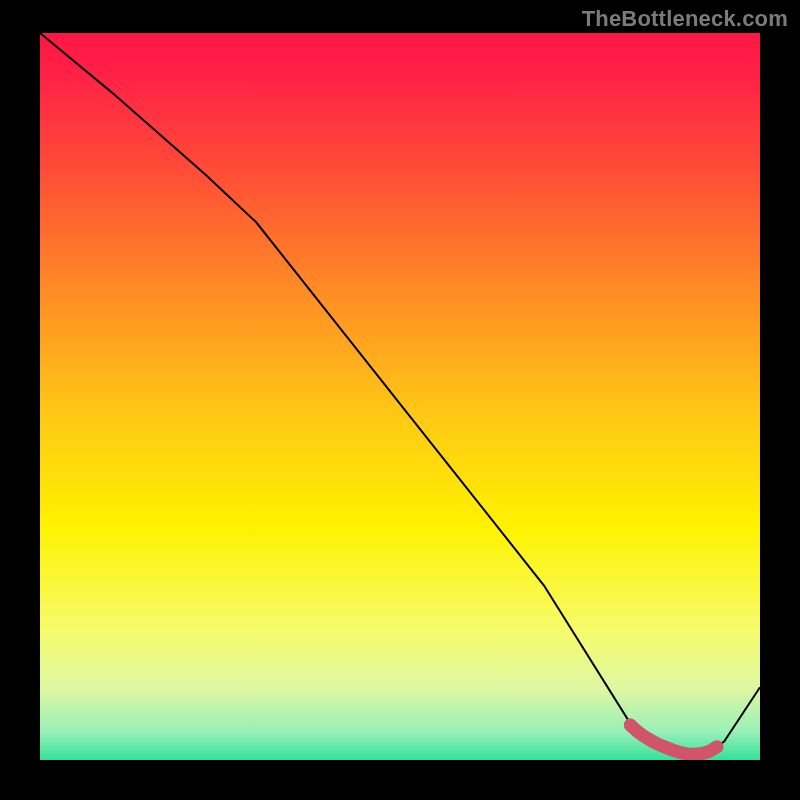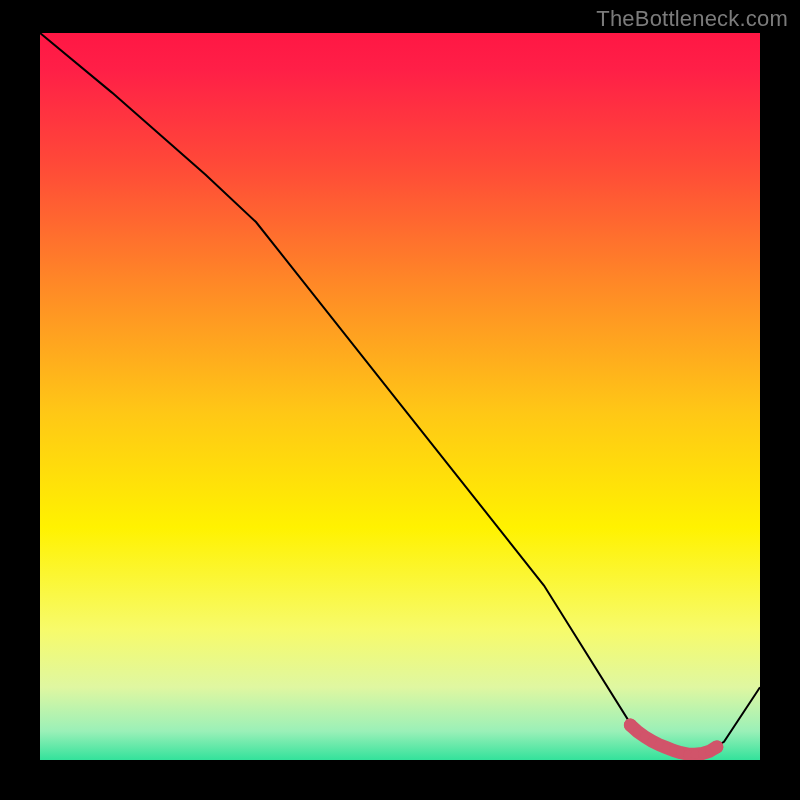--- a/index.html
+++ b/index.html
@@ -16,21 +16,21 @@
     width: 800px;
     height: 800px;
     background: #000;
   }
   .watermark {
     position: absolute;
     top: 6px;
     right: 12px;
     color: #7b7b7b;
     font-size: 22px;
-    font-weight: 400;
+    font-weight: 700;
     letter-spacing: 0.2px;
     user-select: none;
   }
   svg {
     position: absolute;
     top: 0;
     left: 0;
   }
 </style>
 </head>

